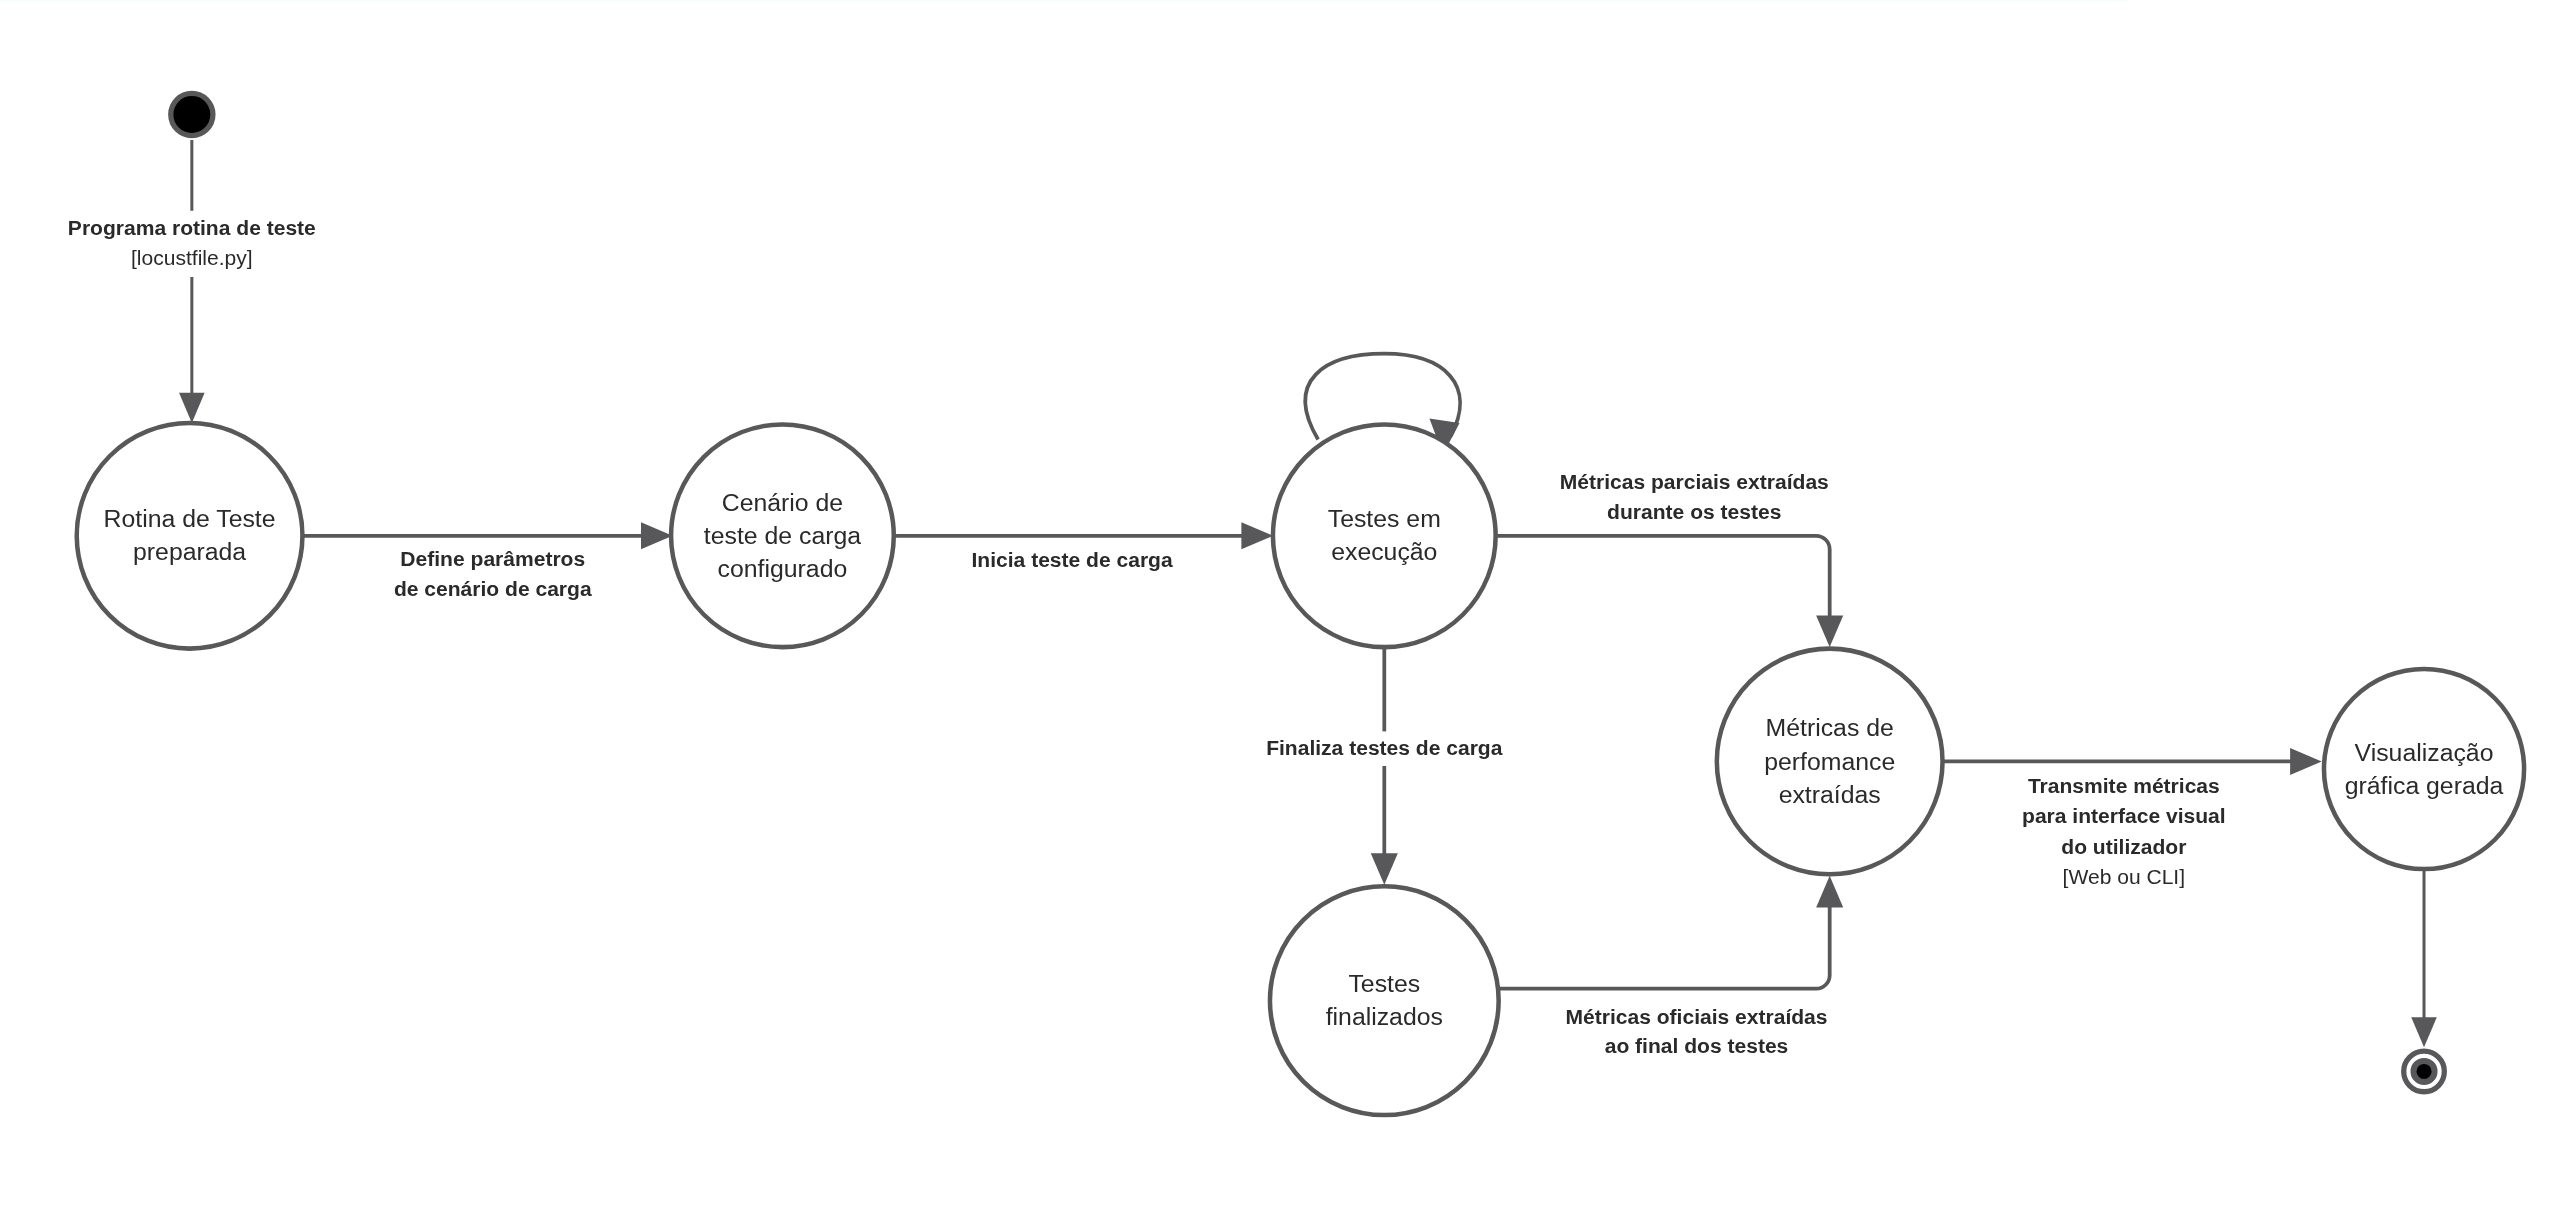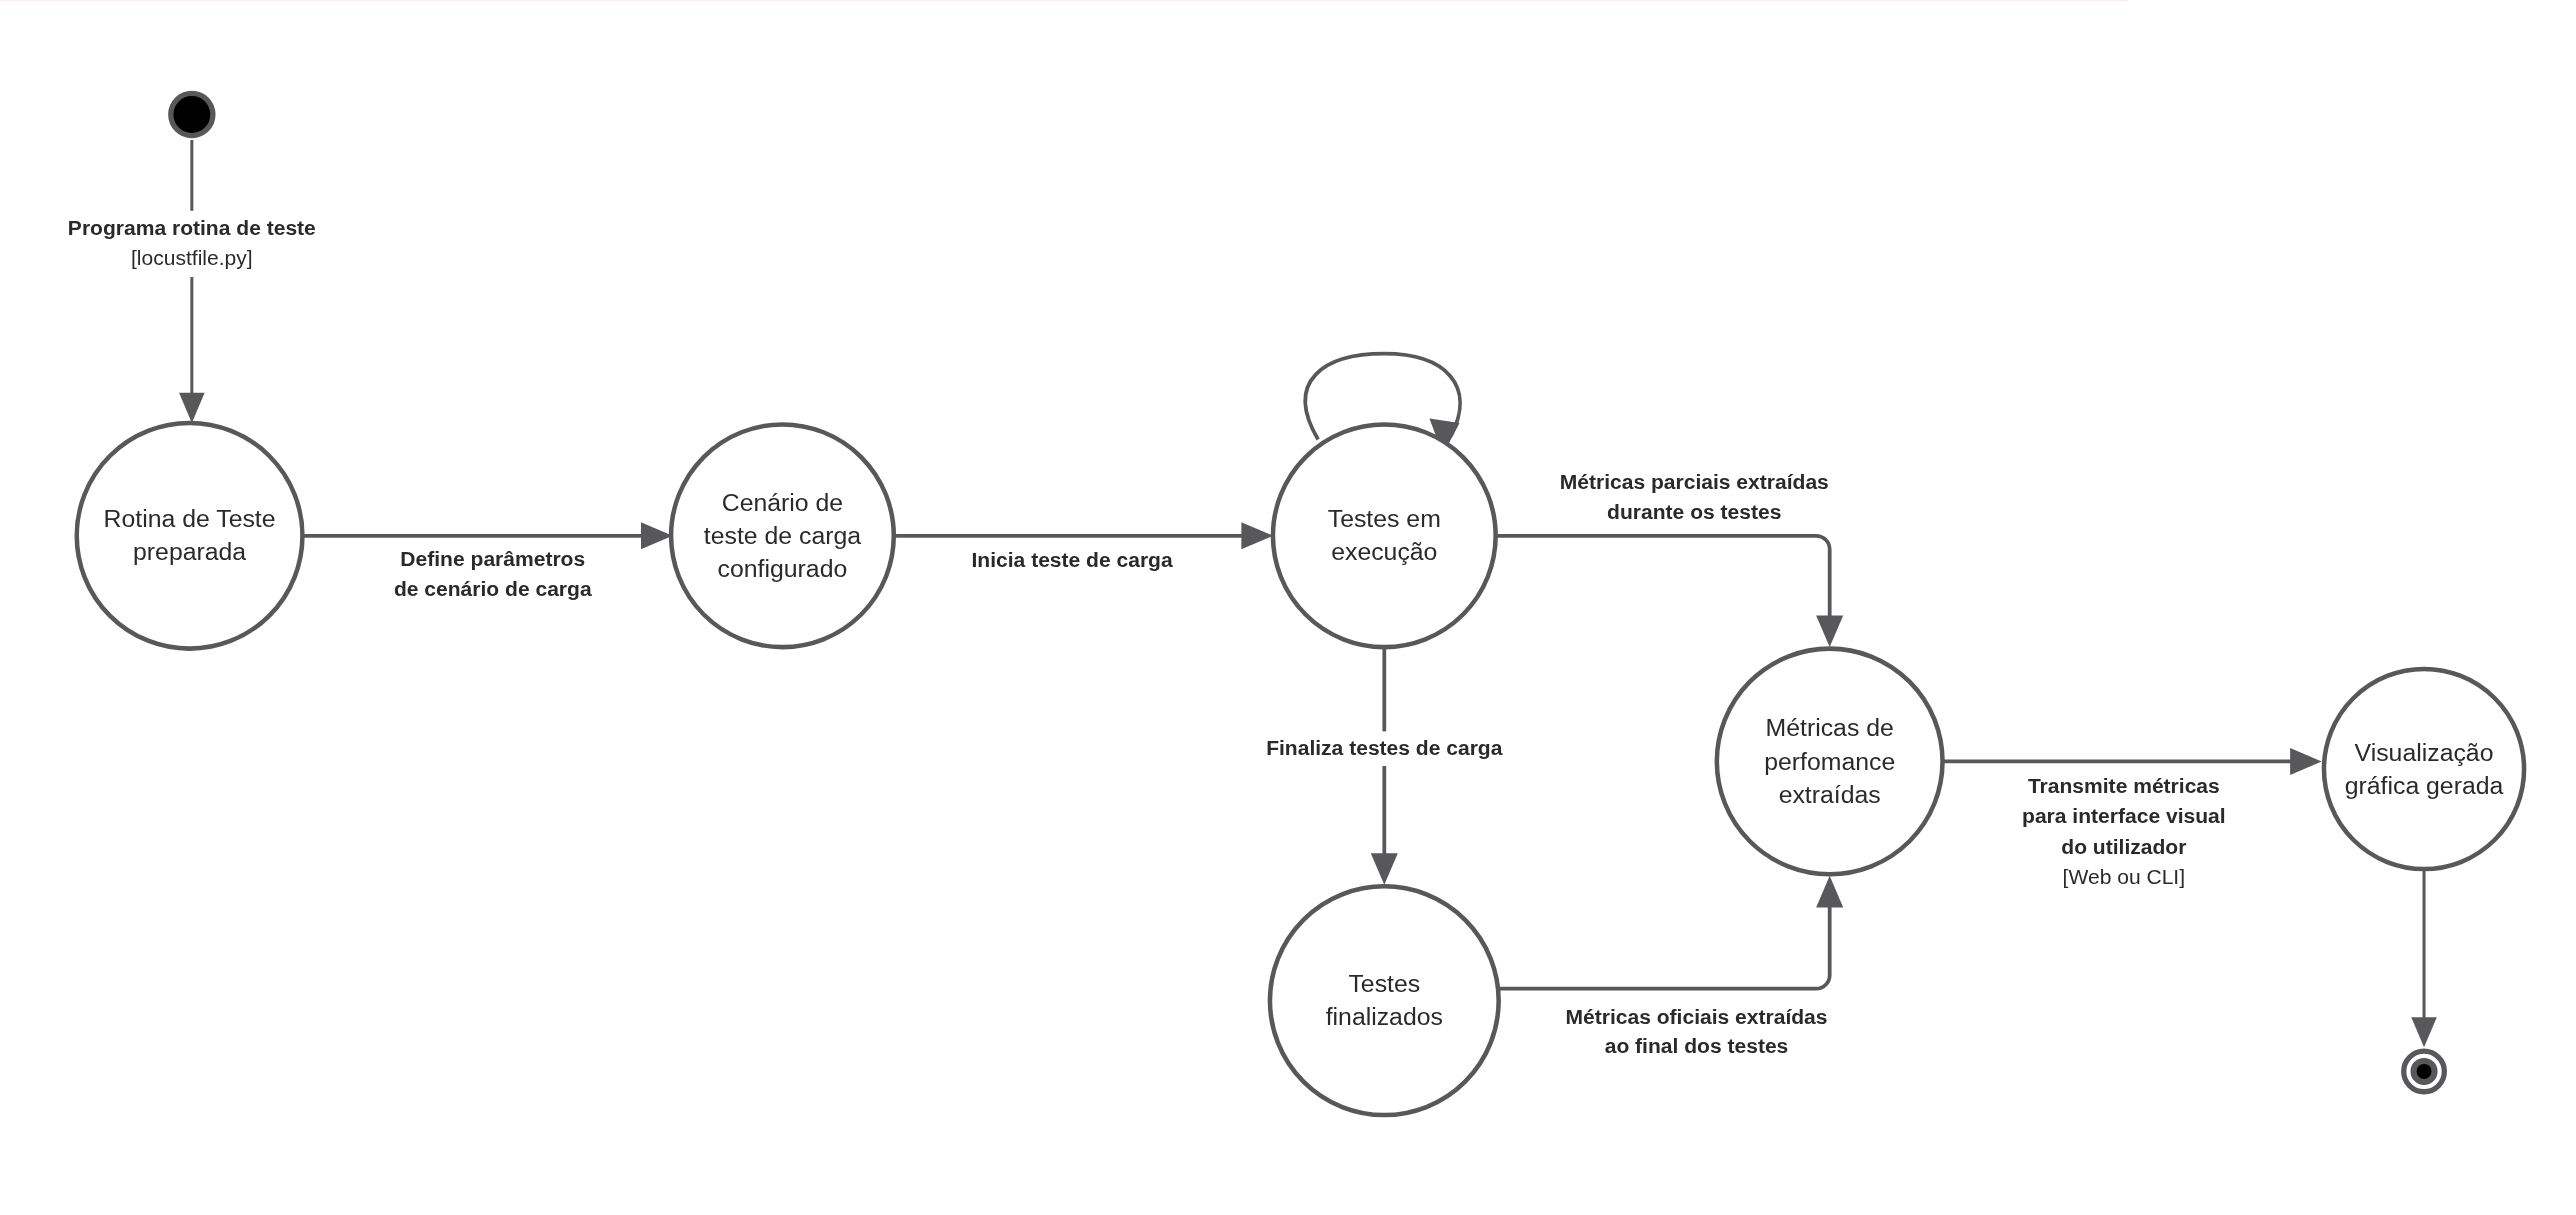--- a/index.html
+++ b/index.html
@@ -11,21 +11,21 @@
   body {
     width: 2576px;
     height: 1216px;
     overflow: hidden;
     font-family: "Liberation Sans", sans-serif;
   }
   #diagram-root {
     position: relative;
     width: 2128px;
     height: 1216px;
-    background: #ec4899;
+    background: #86efac;
   }
   svg#state-diagram {
     display: block;
     width: 2576px;
     height: 1216px;
   }
   .edge-line {
     fill: none;
     stroke: #58585a;
     stroke-width: 5;

